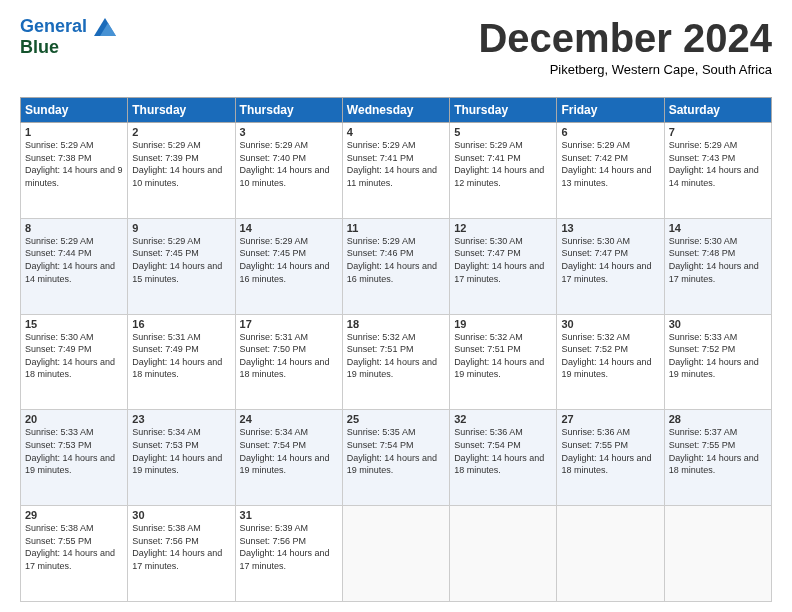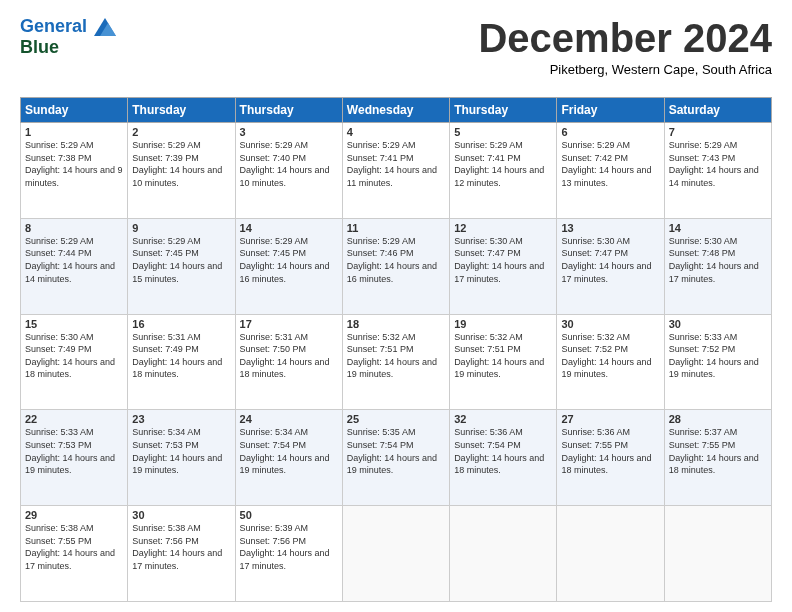--- a/index.html
+++ b/index.html
@@ -293,21 +293,21 @@
         <span class="day-number">30</span>
         <div class="cell-text">
           Sunrise: 5:33 AM<br>
           Sunset: 7:52 PM<br>
           Daylight: 14 hours and 19 minutes.
         </div>
       </td>
         </tr>
         <tr>
           <td>
-        <span class="day-number">22</span>
+        <span class="day-number">20</span>
         <div class="cell-text">
           Sunrise: 5:33 AM<br>
           Sunset: 7:53 PM<br>
           Daylight: 14 hours and 19 minutes.
         </div>
       </td>
           <td>
         <span class="day-number">23</span>
         <div class="cell-text">
           Sunrise: 5:34 AM<br>
@@ -367,21 +367,21 @@
       </td>
           <td>
         <span class="day-number">30</span>
         <div class="cell-text">
           Sunrise: 5:38 AM<br>
           Sunset: 7:56 PM<br>
           Daylight: 14 hours and 17 minutes.
         </div>
       </td>
           <td>
-        <span class="day-number">50</span>
+        <span class="day-number">31</span>
         <div class="cell-text">
           Sunrise: 5:39 AM<br>
           Sunset: 7:56 PM<br>
           Daylight: 14 hours and 17 minutes.
         </div>
       </td>
           <td class="empty-cell"></td>
           <td class="empty-cell"></td>
           <td class="empty-cell"></td>
           <td class="empty-cell"></td>

